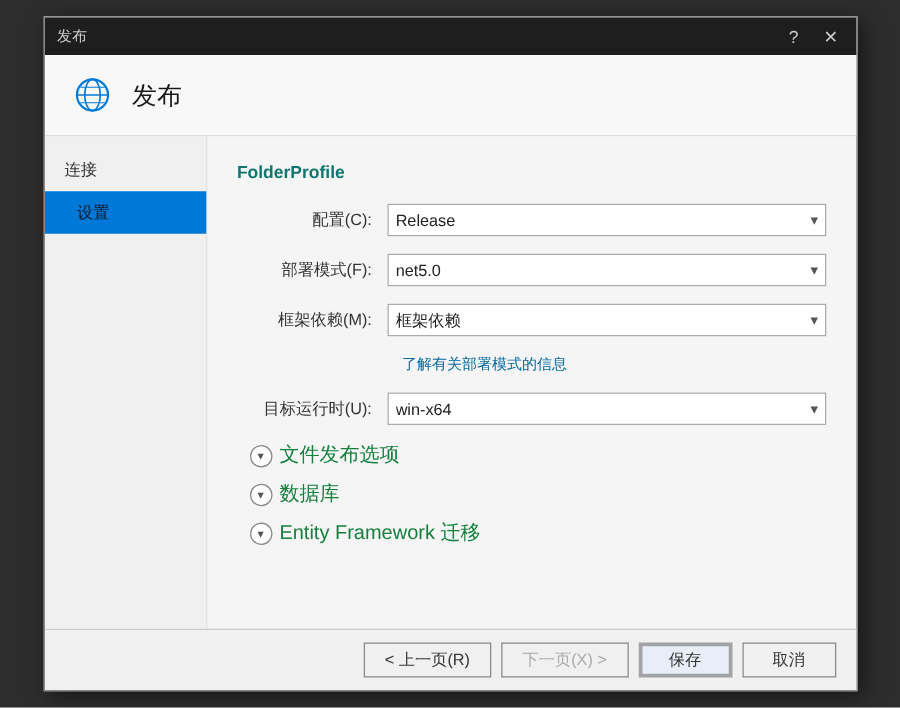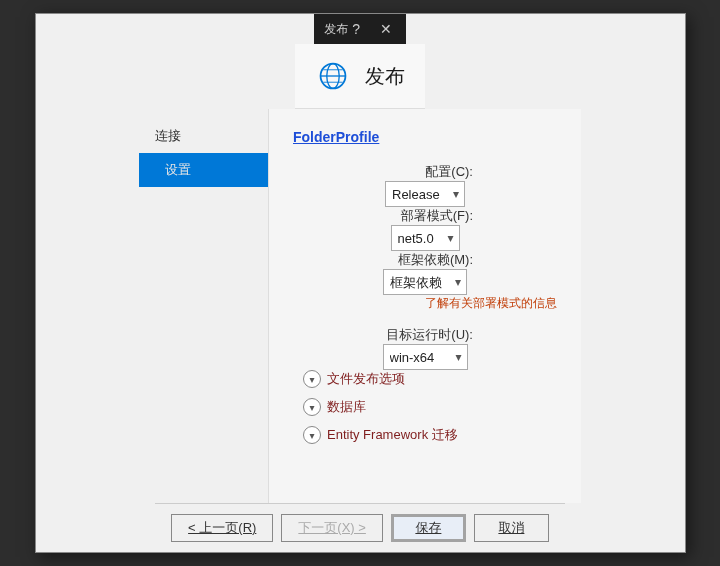--- a/index.html
+++ b/index.html
@@ -15,21 +15,20 @@
       overflow: hidden;
     }
     .dialog {
       width: 651px;
       height: 540px;
       background: #f0f0f0;
       border: 1px solid #888;
       display: flex;
       flex-direction: column;
       box-shadow: 4px 4px 16px rgba(0,0,0,0.5);
-      align-items: center;
     }
     .title-bar {
       background: #1e1e1e;
       color: #ccc;
       height: 30px;
       display: flex;
       align-items: center;
       padding: 0 10px;
       justify-content: space-between;
       flex-shrink: 0;
@@ -89,40 +88,39 @@
     .sidebar-item {
       padding: 8px 16px;
       cursor: pointer;
       color: #333;
       font-size: 13px;
       display: flex;
       align-items: center;
     }
     .sidebar-item.active {
       background: #0078d7;
-      color: #e5e5e5;
+      color: #0f172a;
       padding-left: 26px;
     }
     .main {
       flex: 1;
       padding: 20px 24px;
       overflow-y: auto;
       background: #f5f5f5;
     }
     .section-title {
       font-size: 14px;
       font-weight: bold;
-      color: #1d4ed8;
+      color: #0f766e;
       margin-bottom: 18px;
-      text-decoration: underline;
     }
     .form-row {
       display: flex;
       align-items: center;
-      flex-direction: column;
+      margin-bottom: 14px;
     }
     .form-label {
       width: 120px;
       text-align: right;
       padding-right: 12px;
       color: #333;
       font-size: 13px;
       flex-shrink: 0;
     }
     .select-wrapper {
@@ -148,21 +146,21 @@
       background: #fff;
       padding: 2px 24px 2px 6px;
       font-size: 13px;
       color: #222;
       appearance: none;
       -webkit-appearance: none;
       cursor: pointer;
       outline: none;
     }
     .info-link {
-      color: #c2410c;
+      color: #0369a1;
       font-size: 12px;
       cursor: pointer;
       text-decoration: none;
       margin-left: 132px;
       margin-bottom: 14px;
       display: block;
     }
     .expandable-section {
       display: flex;
       align-items: center;
@@ -178,42 +176,41 @@
       border-radius: 50%;
       display: flex;
       align-items: center;
       justify-content: center;
       font-size: 10px;
       color: #555;
       background: #fff;
       flex-shrink: 0;
     }
     .expandable-label {
-      color: #7f1d1d;
-      font-size: 13px;
+      color: #15803d;
+      font-size: 16px;
     }
     .footer {
       display: flex;
       justify-content: flex-end;
       padding: 10px 16px;
       border-top: 1px solid #ccc;
       gap: 8px;
       background: #f0f0f0;
       flex-shrink: 0;
     }
     .footer-btn {
       height: 28px;
       padding: 0 16px;
       border: 1px solid #888;
       background: #f0f0f0;
       font-size: 13px;
       cursor: pointer;
       color: #333;
       min-width: 75px;
-      text-decoration: underline;
     }
     .footer-btn.primary {
       background: #e8eef7;
       border: 3px solid #a3a3a3;
     }
     .footer-btn:disabled {
       color: #aaa;
       cursor: default;
     }
     .globe-svg {

